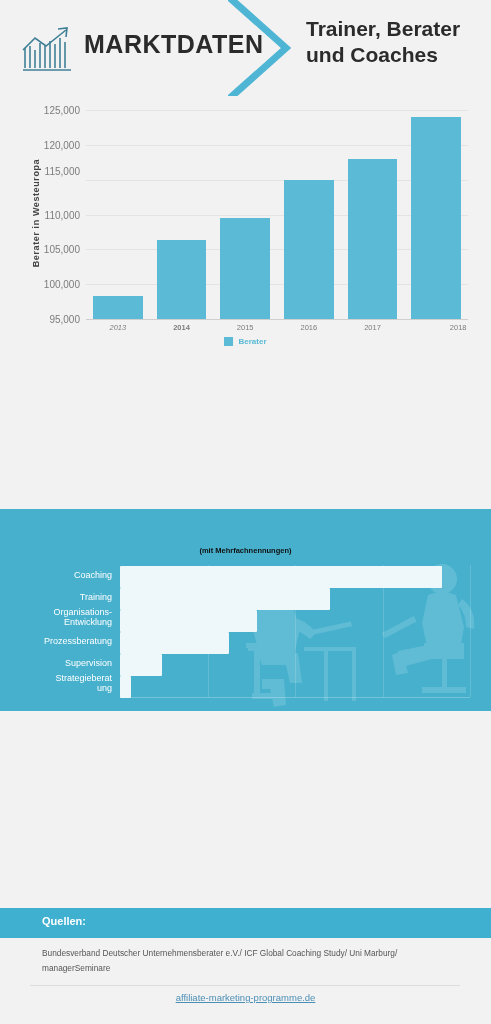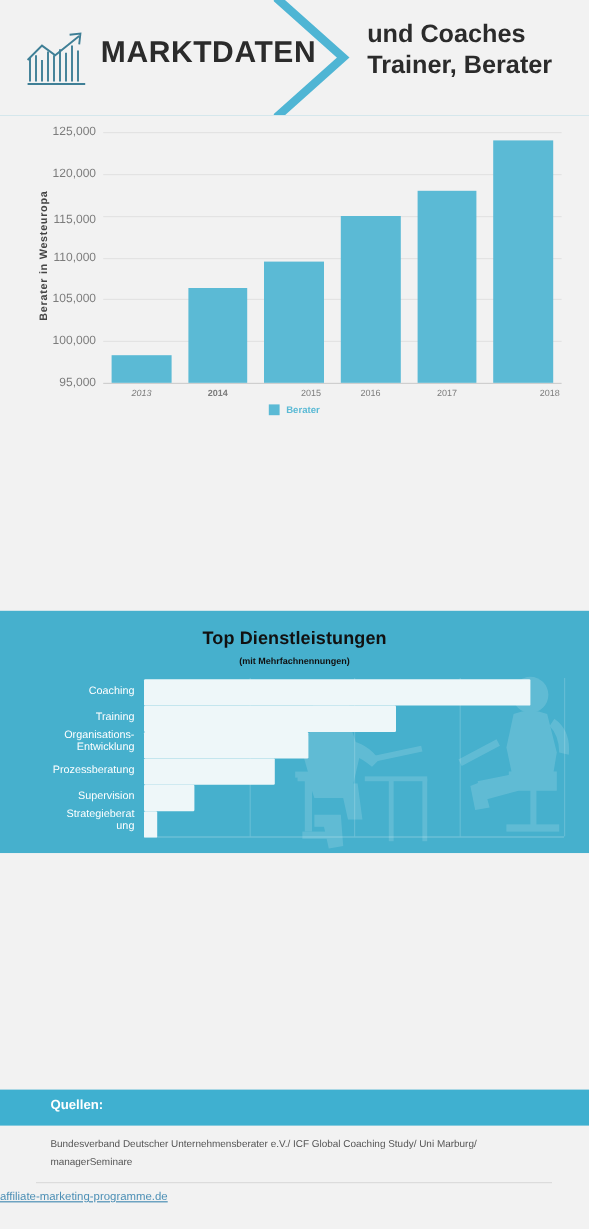--- a/index.html
+++ b/index.html
@@ -84,21 +84,21 @@
 
   
   .hon { position: relative; height: 180px; background: #f2f2f2; }
 
   
   .q-band { position: absolute; left: 0; top: 908px; width: 491px; height: 30px; background: #3fb0d0; }
   .q-label { position: absolute; left: 42px; top: 915px; font-size: 11px; font-weight: bold; color: #fff; }
   .q-text { position: absolute; left: 42px; top: 946px; width: 410px;
     font-size: 8.3px; line-height: 1.75; color: #555; }
   .q-rule { position: absolute; left: 30px; top: 985px; width: 430px; height: 1px; background: #dcdcdc; }
-  .q-link { position: absolute; left: 0; top: 992px; width: 491px; text-align: left;
+  .q-link { position: absolute; left: 0; top: 992px; width: 491px; text-align: center;
     font-size: 9.5px; color: #4c8fb5; text-decoration: underline; }
 </style>
 </head>
 <body>
 
 <div class="page">
 
   <div class="header">
     <span class="hdr-icon">
       <svg viewBox="0 0 58 50" width="58" height="50">
@@ -118,49 +118,49 @@
         </g>
       </svg>
     </span>
     <div class="hdr-title">MARKTDATEN</div>
     <span class="hdr-chevron">
       <svg viewBox="0 0 70 96" width="70" height="96">
         <polyline points="2,-2 58,48 2,98" fill="none" stroke="#4fb5d4" stroke-width="7"></polyline>
       </svg>
     </span>
     <div class="hdr-right">
+      <div>Trainer, Berater</div>
       <div>und Coaches</div>
-      <div>Trainer, Berater</div>
     </div>
     <div class="hdr-rule"></div>
   </div>
 
   <div class="chart-sec">
     <div class="chart-ylabel">Berater in Westeuropa</div>
     <div class="chart-plot" id="plot">
         <div class="axisline" style="top: 209px;"></div>
         <div class="ytick" style="top: 209px;">95,000</div>
         <div class="gridline" style="top: 174.167px;"></div>
         <div class="ytick" style="top: 174.167px;">100,000</div>
         <div class="gridline" style="top: 139.333px;"></div>
         <div class="ytick" style="top: 139.333px;">105,000</div>
         <div class="gridline" style="top: 104.5px;"></div>
         <div class="ytick" style="top: 104.5px;">110,000</div>
         <div class="gridline" style="top: 69.6667px;"></div>
-        <div class="ytick" style="top: 73px;">115,000</div>
+        <div class="ytick" style="top: 61px;">115,000</div>
         <div class="gridline" style="top: 34.8333px;"></div>
         <div class="ytick" style="top: 34.8333px;">120,000</div>
         <div class="gridline" style="top: 0px;"></div>
         <div class="ytick" style="top: 0px;">125,000</div>
         <div class="bar" style="left: 7.00333px; width: 49.66px; height: 22.99px; background: rgb(91, 186, 213);"></div>
         <div class="xtick" style="left: 31.8333px; font-style: italic;">2013</div>
         <div class="bar" style="left: 70.67px; width: 49.66px; height: 78.7233px; background: rgb(91, 186, 213);"></div>
         <div class="xtick" style="left: 95.5px; font-weight: bold;">2014</div>
         <div class="bar" style="left: 134.337px; width: 49.66px; height: 101.017px; background: rgb(91, 186, 213);"></div>
-        <div class="xtick" style="left: 159.167px; margin-left: 14px;">2015</div>
+        <div class="xtick" style="left: 159.167px;">2015</div>
         <div class="bar" style="left: 198.003px; width: 49.66px; height: 139.333px; background: rgb(91, 186, 213);"></div>
         <div class="xtick" style="left: 222.833px;">2016</div>
         <div class="bar" style="left: 261.67px; width: 49.66px; height: 160.233px; background: rgb(91, 186, 213);"></div>
         <div class="xtick" style="left: 286.5px;">2017</div>
         <div class="bar" style="left: 325.337px; width: 49.66px; height: 202.033px; background: rgb(91, 186, 213);"></div>
         <div class="xtick" style="left: 350.167px; padding-left: 44px;">2018</div>
       </div>
     <div class="legend">
       <span class="legend-swatch"></span>
       <span class="legend-txt">Berater</span>
@@ -192,21 +192,20 @@
           <path d="M44 42 l4 1 -1 4 -4 -1z"></path>
           <circle cx="50" cy="27" r="2"></circle>
         </g>
       </svg>
     </div>
     <div class="hexlabel" style="left:294px; top:398px">Weltmarkt</div>
     <div class="hexbody" style="left:300px; top:434px; width:140px">Mit 18.800 Coaches (35 %) ist Westeuropa Weltmarktführer gefolgt von Nordamerika mit 17.500 Coaches.</div>
   </div>
 
   <div class="svc">
-    <div class="svc-title">Top Dienstleistungen</div>
     <div class="svc-sub">(mit Mehrfachnennungen)</div>
 
     <svg class="silhouette" style="left:228px; top:52px" width="140" height="150" viewBox="0 0 140 150">
       <g fill="#ffffff">
         <circle cx="48" cy="22" r="16"></circle>
         <path d="M34 38 q14 -6 28 0 l10 30 -6 26 -34 0 -8 -28z"></path>
         <path d="M30 92 l40 0 4 30 -12 0 -4 -18 -24 0z"></path>
         <path d="M34 118 l22 0 2 26 -12 2 -4 -18 -8 0z"></path>
         <path d="M62 56 q16 2 26 16 l-6 6 q-12 -10 -22 -12z"></path>
         <rect x="78" y="70" width="46" height="5" transform="rotate(-12 78 70)"></rect>

